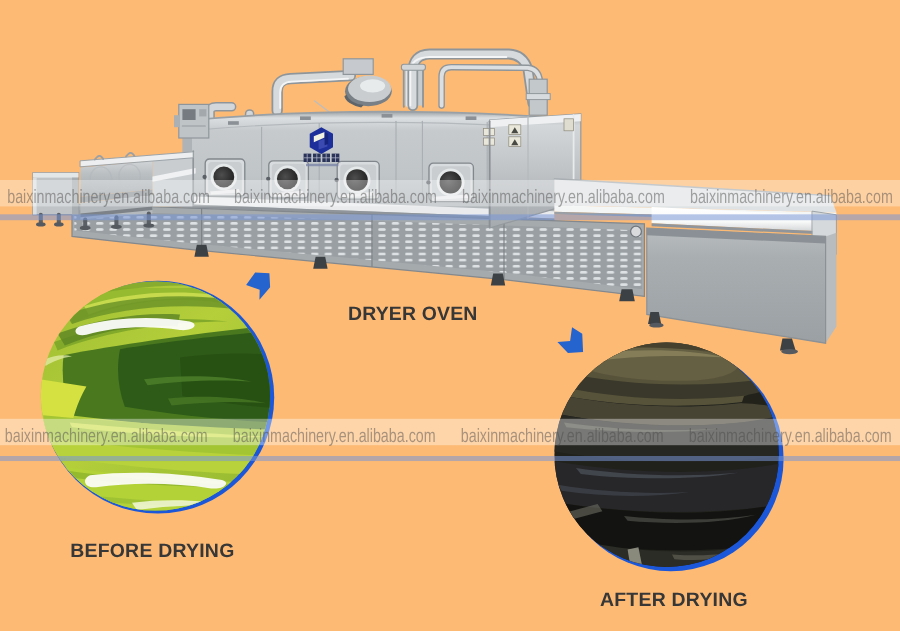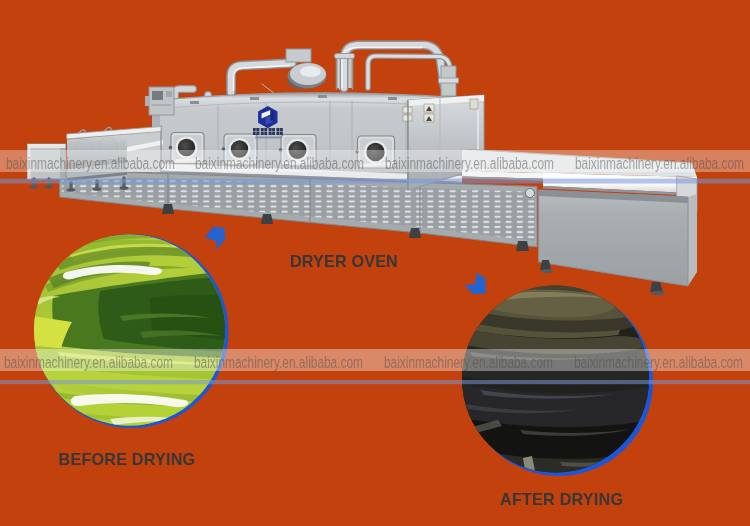--- a/index.html
+++ b/index.html
@@ -1,16 +1,16 @@
 <!DOCTYPE html>
 <html><head>
 <meta charset="utf-8">
 <style>
 html,body{margin:0;padding:0;background:#fff;}
-.page{position:relative;width:750px;height:526px;overflow:hidden;background:#c2410c;
+.page{position:relative;width:750px;height:526px;overflow:hidden;background:#fdba74;
 font-family:"Liberation Sans",sans-serif;}
 svg{position:absolute;left:0;top:0;}
 </style>
 </head>
 <body>
 <div class="page">
 <svg width="750" height="526" viewBox="0 0 750 526" font-family="&quot;Liberation Sans&quot;, sans-serif">
 <defs>
   <linearGradient id="bodyV" x1="0" y1="0" x2="0" y2="1">
     <stop offset="0" stop-color="#9aa0a5"></stop>

